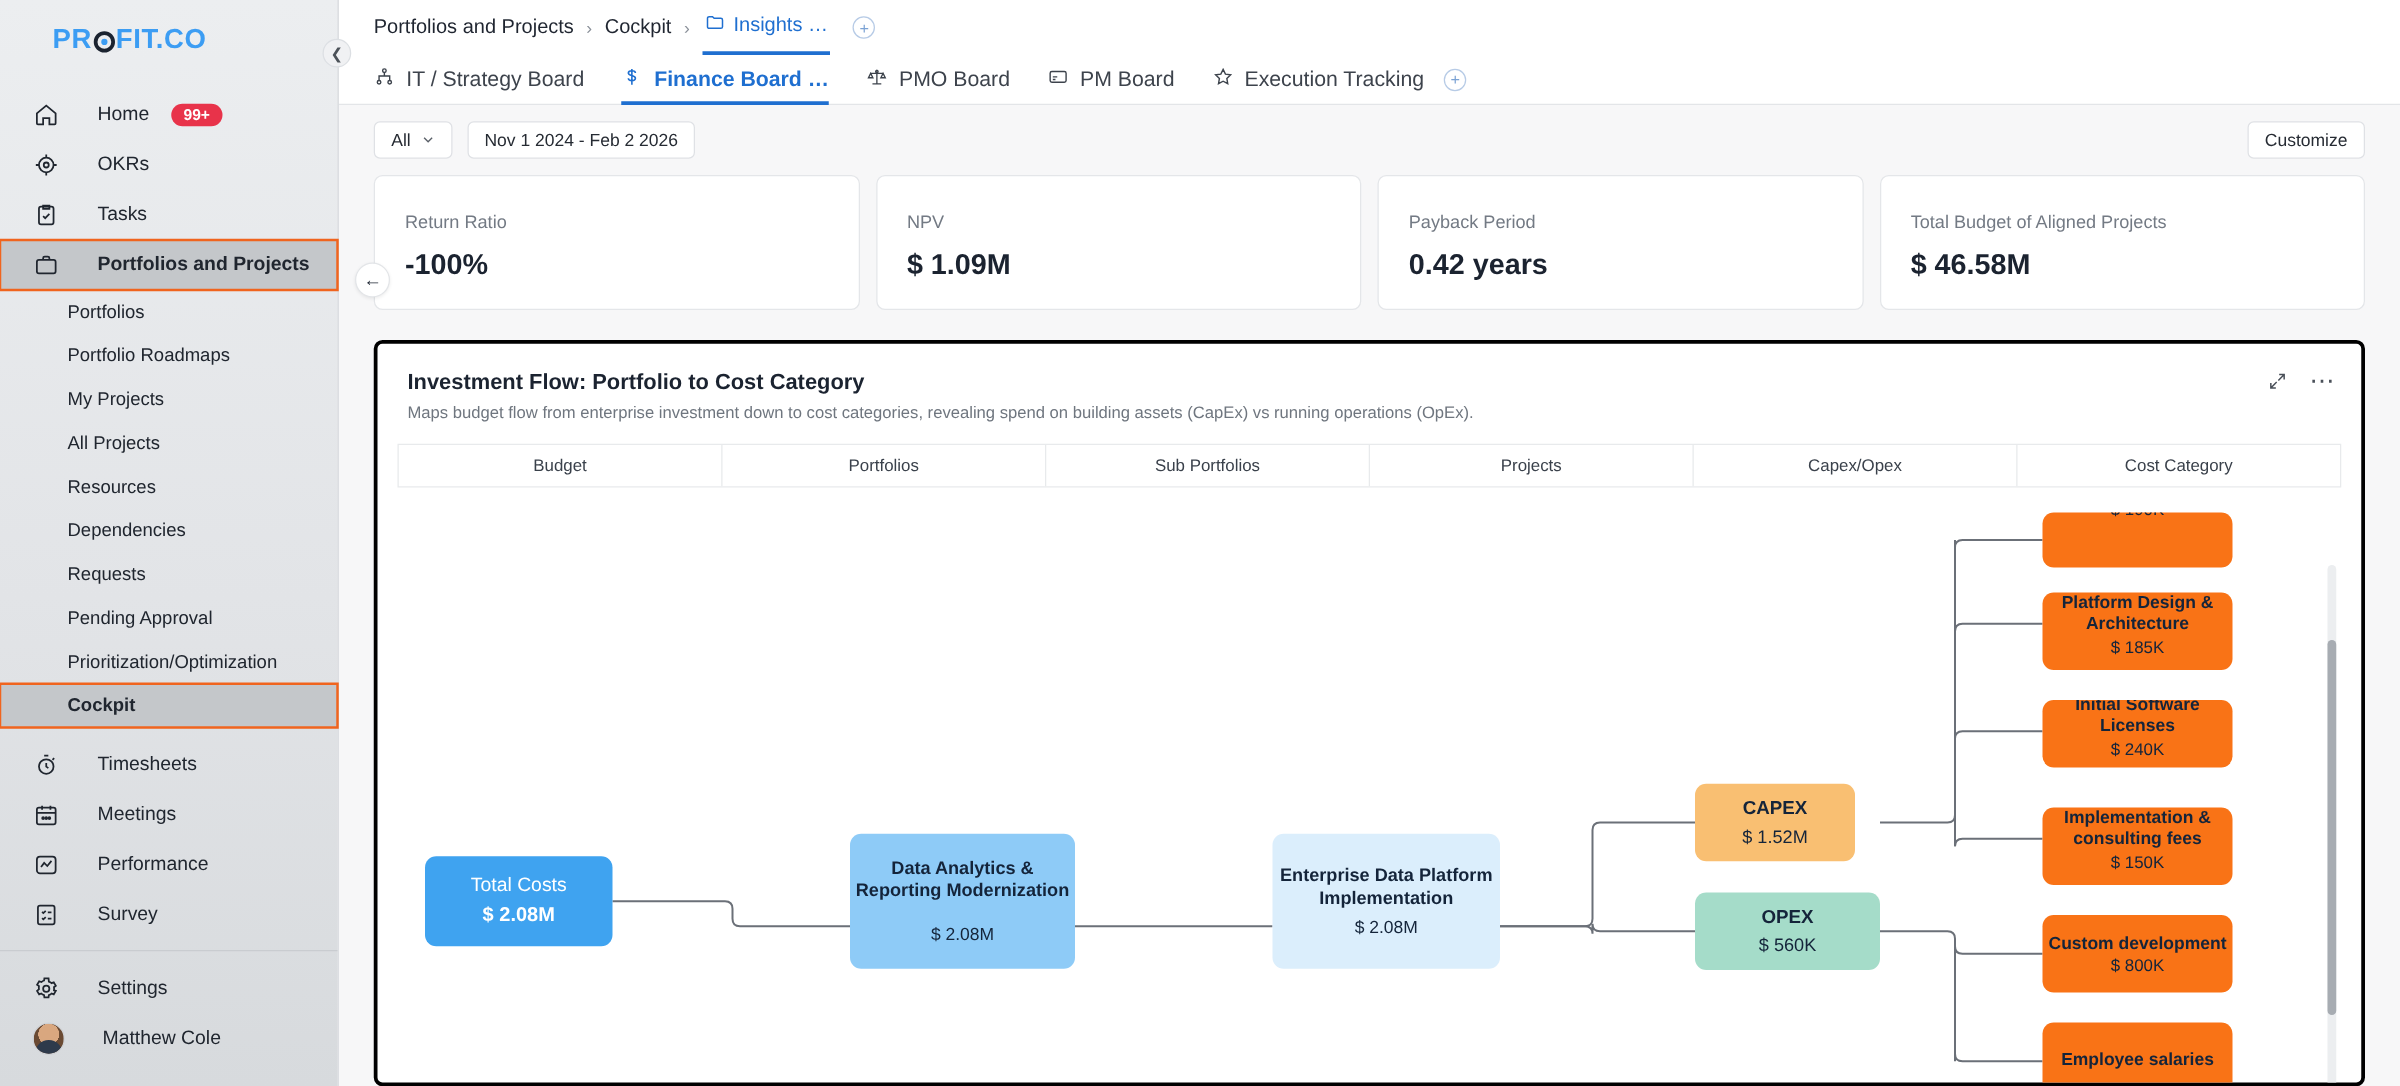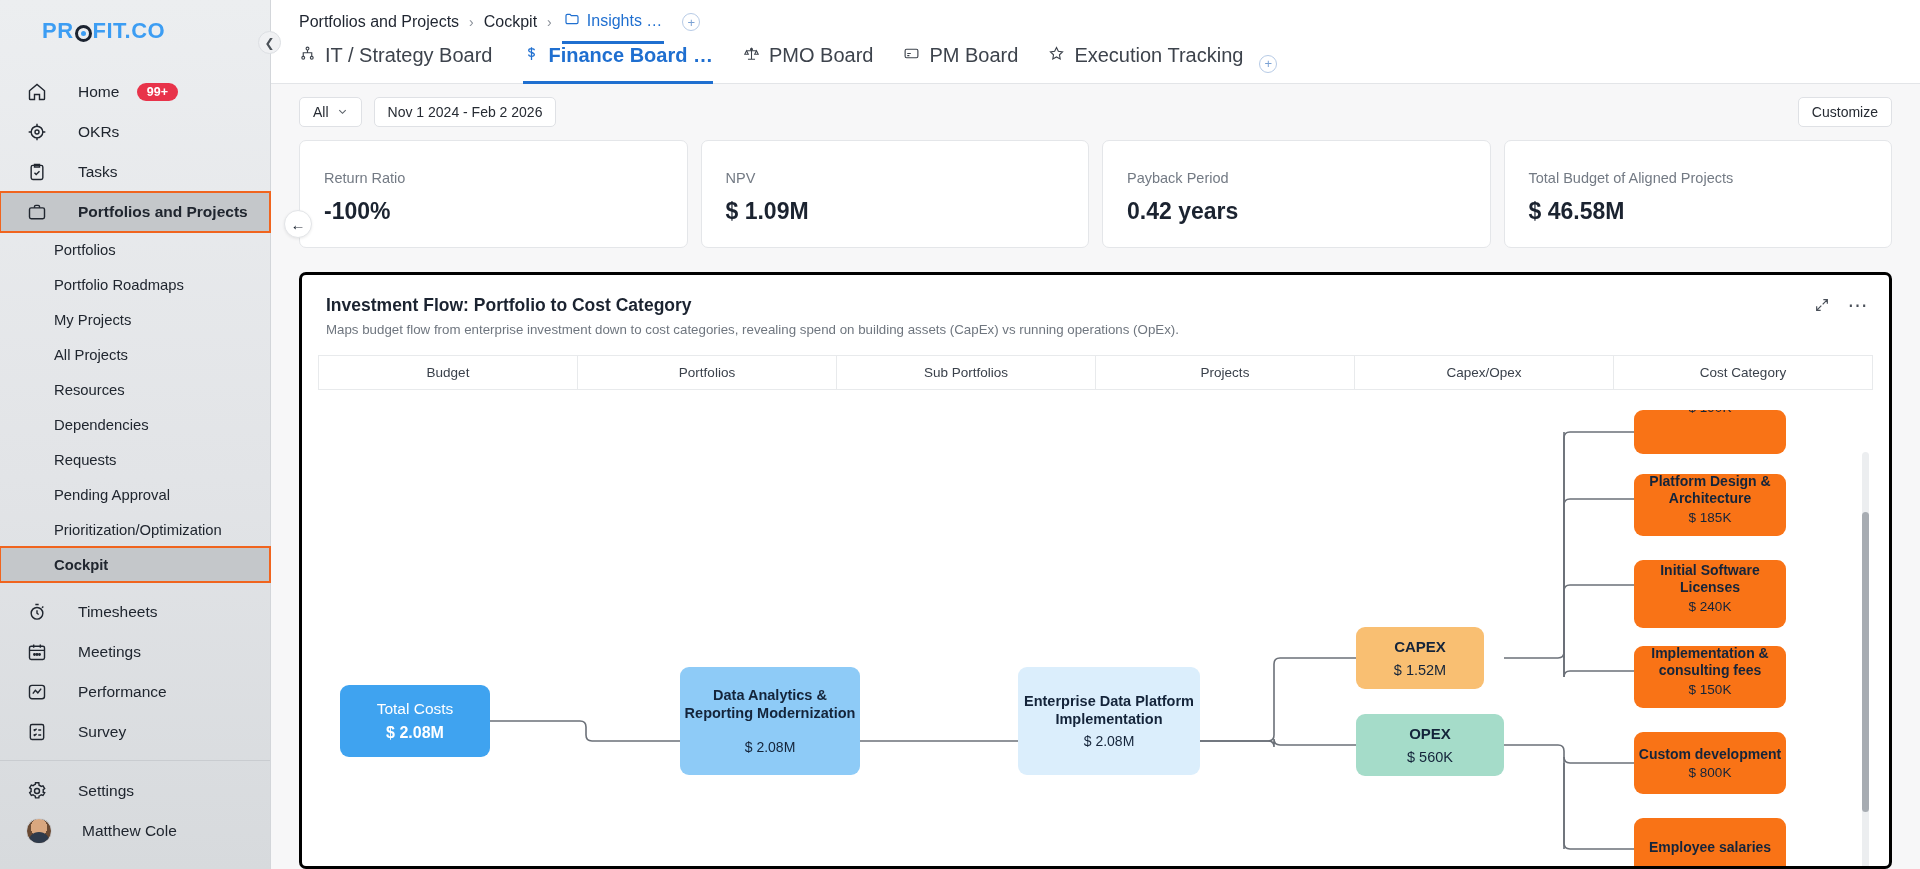--- a/index.html
+++ b/index.html
@@ -76,21 +76,21 @@
     display:flex; align-items:center; gap:7px; color:#1f6fd0; font-size:16px;
     height:44px; border-bottom:3px solid #1f6fd0; padding: 0 2px; cursor:pointer;
   }
   .crumb-tab svg{width:16px;height:16px;}
   .plus-circ{
     width:18px;height:18px;border-radius:50%;border:1.5px solid #b7cbe6;color:#7ba2d4;
     display:flex;align-items:center;justify-content:center;font-size:13px;line-height:1; margin-left:8px; cursor:pointer;
   }
 
   .boardbar{ height:40px; background:#fff; border-bottom:1px solid #e3e5e8; display:flex; align-items:center; padding-left:28px; gap:30px;}
-  .board{ display:flex;align-items:flex-start;gap:9px;font-size:20px;color:#3d434c;height:40px;cursor:pointer; position:relative;}
+  .board{ display:flex;align-items:center;gap:9px;font-size:17px;color:#3d434c;height:40px;cursor:pointer; position:relative;}
   .board svg{width:17px;height:17px;}
   .board.active{ color:#1f6fd0; font-weight:600; }
   .board.active::after{content:'';position:absolute;left:0;right:0;bottom:0;height:3px;background:#1f6fd0;}
 
   .filterbar{ height:56px; display:flex; align-items:center; padding: 0 28px 0 28px; gap:12px; }
   .pill{
     height:30px; border:1px solid #dfe1e5; background:#fff; border-radius:5px;
     display:flex;align-items:center;gap:8px; padding: 0 13px; font-size:14px; color:#262b33; cursor:pointer;
   }
   .spacer{flex:1 1 auto;}
@@ -469,21 +469,21 @@
           </div>
 
           <div class="node n-cost" style="left:1316px;top:20px;width:152px;height:44px;justify-content:flex-start">
             <div class="n-title"></div>
             <div class="n-val" style="margin-top:-10px">$ 190K</div>
           </div>
           <div class="node n-cost" style="left:1316px;top:84px;width:152px;height:62px">
             <div class="n-title" style="margin-top:-12px">Platform Design &amp; Architecture</div>
             <div class="n-val">$ 185K</div>
           </div>
-          <div class="node n-cost" style="left:1316px;top:170px;width:152px;height:68px">
+          <div class="node n-cost" style="left:1316px;top:170px;width:152px;height:54px">
             <div class="n-title" style="margin-top:-12px">Initial Software Licenses</div>
             <div class="n-val">$ 240K</div>
           </div>
           <div class="node n-cost" style="left:1316px;top:256px;width:152px;height:62px">
             <div class="n-title" style="margin-top:-12px">Implementation &amp; consulting fees</div>
             <div class="n-val">$ 150K</div>
           </div>
           <div class="node n-cost" style="left:1316px;top:342px;width:152px;height:62px">
             <div class="n-title">Custom development</div>
             <div class="n-val">$ 800K</div>

